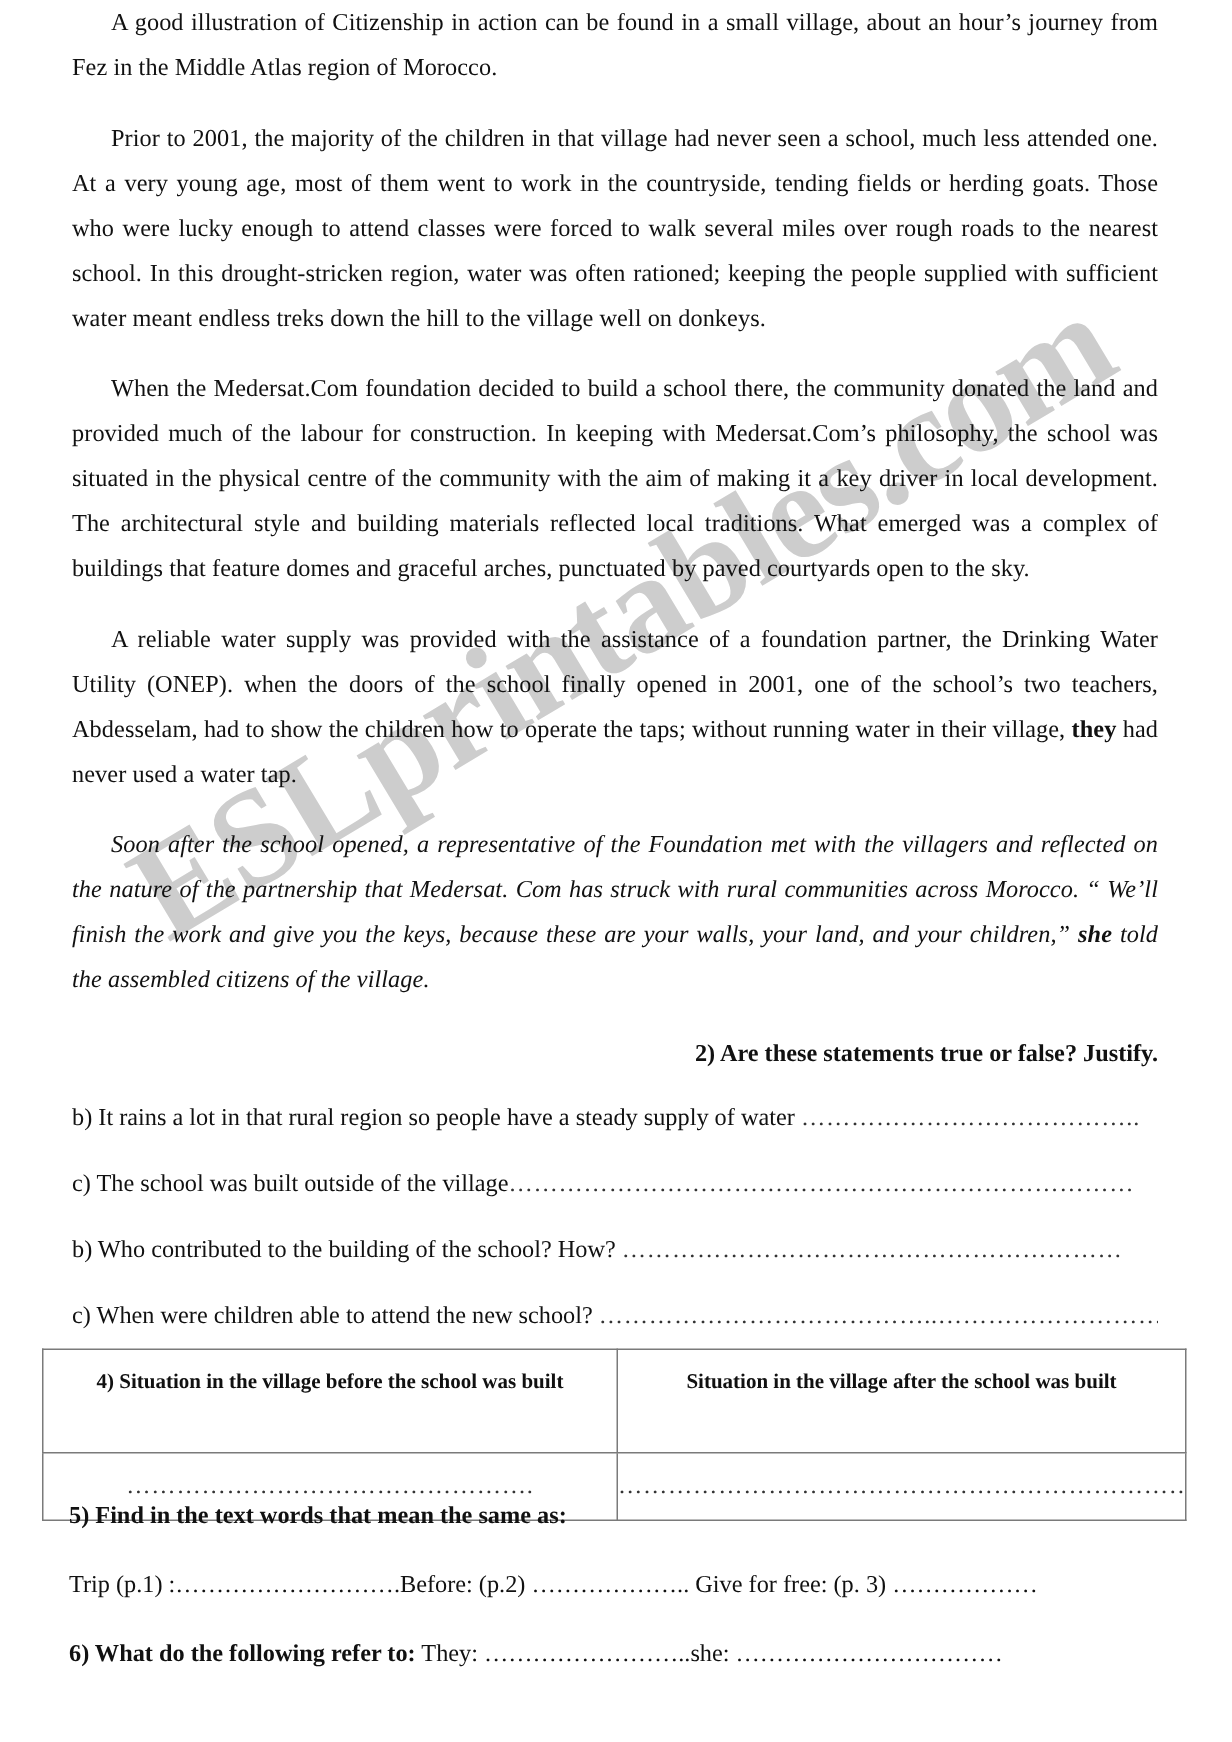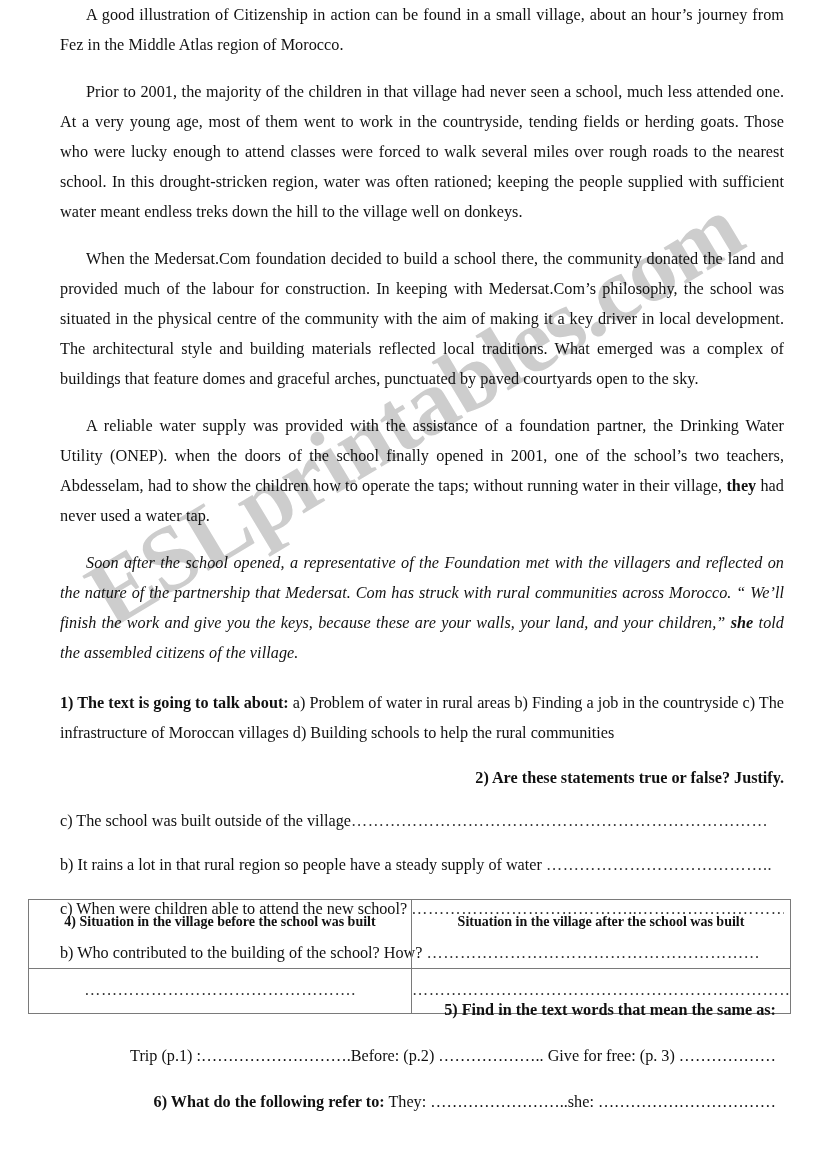--- a/index.html
+++ b/index.html
@@ -47,21 +47,21 @@
     font-size: 92px;
     letter-spacing: -1px;
     color: #cdcdcd;
     white-space: nowrap;
     line-height: 1;
   }
 
   
   #content {
     position: absolute;
-    left: 60px;
+    left: 48px;
     top: 0;
     width: 724px;
     z-index: 10;
   }
 
   p.para {
     margin: 0 0 17px 0;
     text-align: justify;
     text-indent: 26px;
     font-size: 16.2px;
@@ -133,25 +133,24 @@
     padding-top: 12px;
     color: #333333;
     letter-spacing: 0.5px;
     overflow: hidden;
     white-space: nowrap;
   }
 
   
   #footer-block {
     position: absolute;
-    left: 52px;
+    left: 36px;
     top: 997px;
     width: 724px;
     z-index: 10;
-    text-align: right;
   }
   #footer-block .fq {
     margin: 0 0 20px 0;
     font-size: 16.2px;
     line-height: 26px;
     white-space: nowrap;
     overflow: hidden;
   }
   #footer-block .fq.indent { padding-left: 10px; }
 </style>
@@ -167,28 +166,27 @@
   <div id="content">
 
     <p class="para">A good illustration of Citizenship in action can be found in a small village, about an hour’s journey from Fez in the Middle Atlas region of Morocco.</p>
     <p class="para">Prior to 2001, the majority of the children in that village had never seen a school, much less attended one. At a very young age, most of them went to work in the countryside, tending fields or herding goats. Those who were lucky enough to attend classes were forced to walk several miles over rough roads to the nearest school. In this drought-stricken region, water was often rationed; keeping the people supplied with sufficient water meant endless treks down the hill to the village well on donkeys.</p>
     <p class="para">When the Medersat.Com foundation decided to build a school there, the community donated the land and provided much of the labour for construction. In keeping with Medersat.Com’s philosophy, the school was situated in the physical centre of the community with the aim of making it a key driver in local development. The architectural style and building materials reflected local traditions. What emerged was a complex of buildings that feature domes and graceful arches, punctuated by paved courtyards open to the sky.</p>
 
     <p class="para"><span>A reliable water supply was provided with the assistance of a foundation partner, the Drinking Water Utility (ONEP). when the doors of the school finally opened in 2001, one of the school’s two teachers, Abdesselam, had to show the children how to operate the taps; without running water in their village, </span><b>they</b><span> had never used a water tap.</span></p>
 
     <p class="para last-para"><span>Soon after the school opened, a representative of the Foundation met with the villagers and reflected on the nature of the partnership that Medersat. Com has struck with rural communities across Morocco. “ We’ll finish the work and give you the keys, because these are your walls, your land, and your children,” </span><b>she</b><span> told the assembled citizens of the village.</span></p>
 
-    <div class="q-block"><span class="q-head">1) The text is going to talk about:</span><span> a) Problem of water in rural areas b) Finding a job in the countryside c) The infrastructure of Moroccan villages d) Building schools to help the rural communities</span></div>
 
     <div class="section-title">2) Are these statements true or false? Justify.</div>
+    <div class="ans-line"><span>b) It rains a lot in that rural region so people have a steady supply of water </span><span class="dots">…………………………………..</span></div>
     <div class="ans-line"><span>c) The school was built outside of the village</span><span class="dots">…………………………………………………………………</span></div>
-    <div class="ans-line"><span>b) It rains a lot in that rural region so people have a steady supply of water </span><span class="dots">…………………………………..</span></div>
-
+
+    <div class="ans-line"><span>b) Who contributed to the building of the school? How? </span><span class="dots">……………………………………………………</span></div>
     <div class="ans-line"><span>c) When were children able to attend the new school? </span><span class="dots">…………………………………..………………………</span></div>
-    <div class="ans-line"><span>b) Who contributed to the building of the school? How? </span><span class="dots">……………………………………………………</span></div>
 
   </div>
 
   <table id="compare-table">
     <tbody>
         <tr>
       <td class="col-a">
         <div class="th-cell">4) Situation in the village before the school was built</div>
       </td>
       <td class="col-b">

